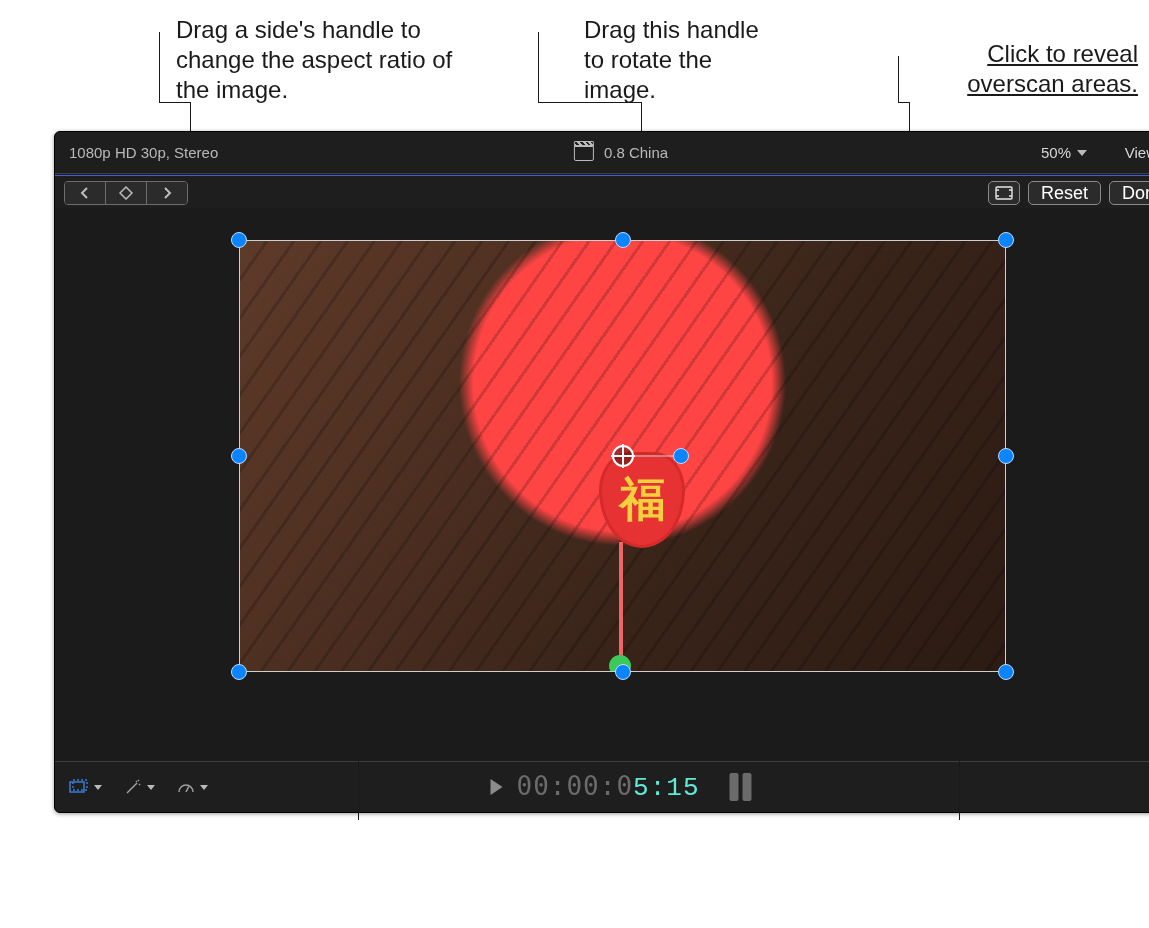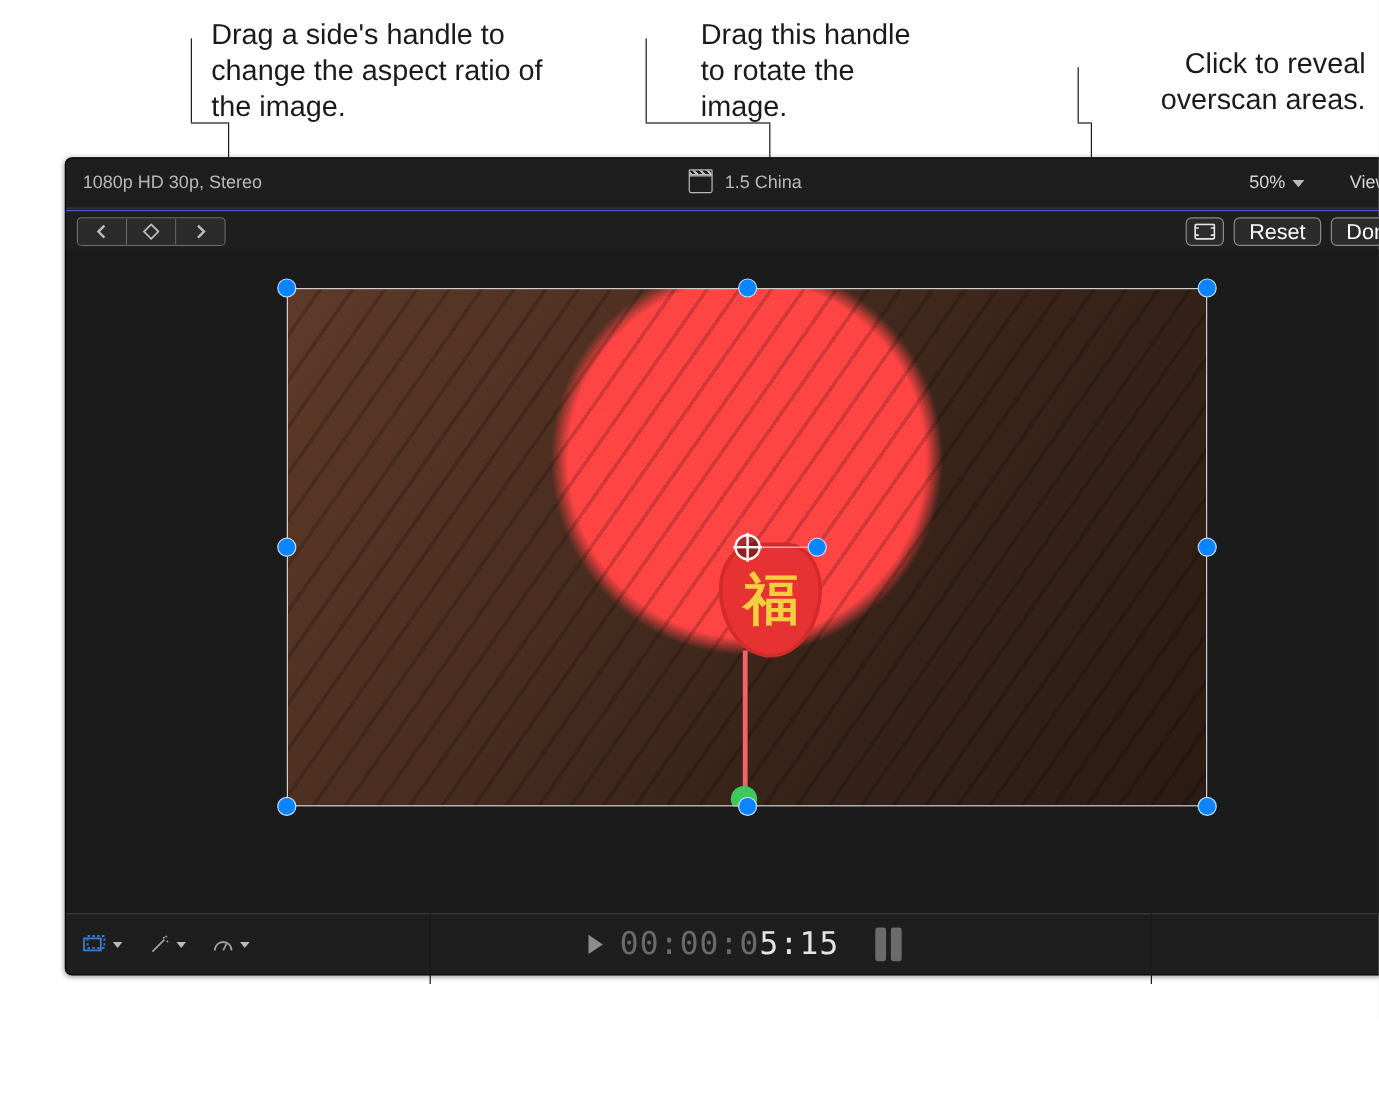--- a/index.html
+++ b/index.html
@@ -1,18 +1,18 @@
 <!DOCTYPE html>
 <html><head>
 <meta charset="utf-8">
 <style>
   html,body{margin:0;padding:0;background:#fff;font-family:-apple-system,Helvetica,Arial,sans-serif;}
   .stage{position:relative;width:1149px;height:928px;}
   .callout{position:absolute;font-size:24px;color:#1a1a1a;line-height:1.25;}
-  .callout.right{text-align:right;}
+  .callout.right{text-align:right;text-decoration:underline;}
   .lead{position:absolute;background:#1a1a1a;width:1px;}
   .lead.h{height:1px;width:auto;}
 
   
   .window{position:absolute;left:7px;top:131px;width:1132px;height:680px;background:#1e1e1e;border:1px solid #000;border-radius:6px;overflow:hidden;box-shadow:0 1px 4px rgba(0,0,0,.4);margin-left:47px;}
   .topbar{height:41px;display:flex;align-items:center;color:#b9b9b9;font-size:15px;border-bottom:1px solid #3e3e3e;position:relative;}
   .fmt{position:absolute;left:14px;}
   .ctitle{position:absolute;left:50%;transform:translateX(-50%);display:flex;align-items:center;gap:10px;}
   .clap{width:18px;height:14px;border:1px solid #bbb;border-radius:2px;position:relative;}
   .clap::before{content:"";position:absolute;top:-5px;left:-1px;width:18px;height:4px;background:repeating-linear-gradient(45deg,#bbb 0 2px,transparent 2px 4px);border:1px solid #bbb;border-radius:1px;}
@@ -59,21 +59,21 @@
   .rot-line{position:absolute;left:50%;top:50%;height:1px;width:58px;background:#d0d0d0;transform:translateY(-50%);}
   .rot-h{position:absolute;left:calc(50% + 58px);top:50%;width:14px;height:14px;border-radius:50%;background:#0a84ff;border:1px solid #bfdcff;transform:translate(-50%,-50%);}
 
   .bottombar{position:absolute;left:0;right:0;bottom:0;height:50px;border-top:1px solid #3e3e3e;display:flex;align-items:center;}
   .bbl{display:flex;gap:22px;padding-left:14px;align-items:center;}
   .bicon{display:flex;align-items:center;gap:5px;color:#9e9e9e;}
   .chev.sm{border-left-width:4px;border-right-width:4px;border-top-width:5px;}
   .tc-wrap{position:absolute;left:50%;transform:translateX(-50%);display:flex;align-items:center;gap:14px;}
   .play{width:0;height:0;border-top:8px solid transparent;border-bottom:8px solid transparent;border-left:12px solid #8c8c8c;}
   .tc{font-family:ui-monospace,Menlo,monospace;font-size:26px;letter-spacing:1px;}
-  .tc .d{color:#6b6b6b;} .tc .l{color:#e5e5e5;}
+  .tc .d{color:#6b6b6b;} .tc .l{color:#5eead4;font-family:Liberation Mono, monospace;}
   .loops{display:flex;gap:4px;margin-left:16px;}
   .loop{width:9px;height:28px;background:#6b6b6b;border-radius:2px;}
   .fs{position:absolute;right:14px;color:#9e9e9e;}
 </style>
 </head>
 <body>
 <div class="stage">
 
   <div class="callout" style="left:176px;top:15px;width:280px;">Drag a side's handle to change the aspect ratio of the image.</div>
   <div class="callout" style="left:584px;top:15px;width:200px;">Drag this handle to rotate the image.</div>
@@ -89,21 +89,21 @@
 
   <div class="lead" style="left:909px;top:102px;height:100px;"></div>
   <div class="lead h" style="left:898px;top:102px;width:11px;"></div>
   <div class="lead" style="left:898px;top:56px;height:46px;"></div>
 
   <div class="window">
     <div class="topbar">
       <div class="fmt">1080p HD 30p, Stereo</div>
       <div class="ctitle">
         <span class="clap"></span>
-        <span>1.5 China</span>
+        <span>0.8 China</span>
       </div>
       <div class="zoomsel">
         <span>50%</span>
         <span class="chev"></span>
       </div>
       <div class="viewsel">
         <span>View</span>
         <span class="chev"></span>
       </div>
     </div>

